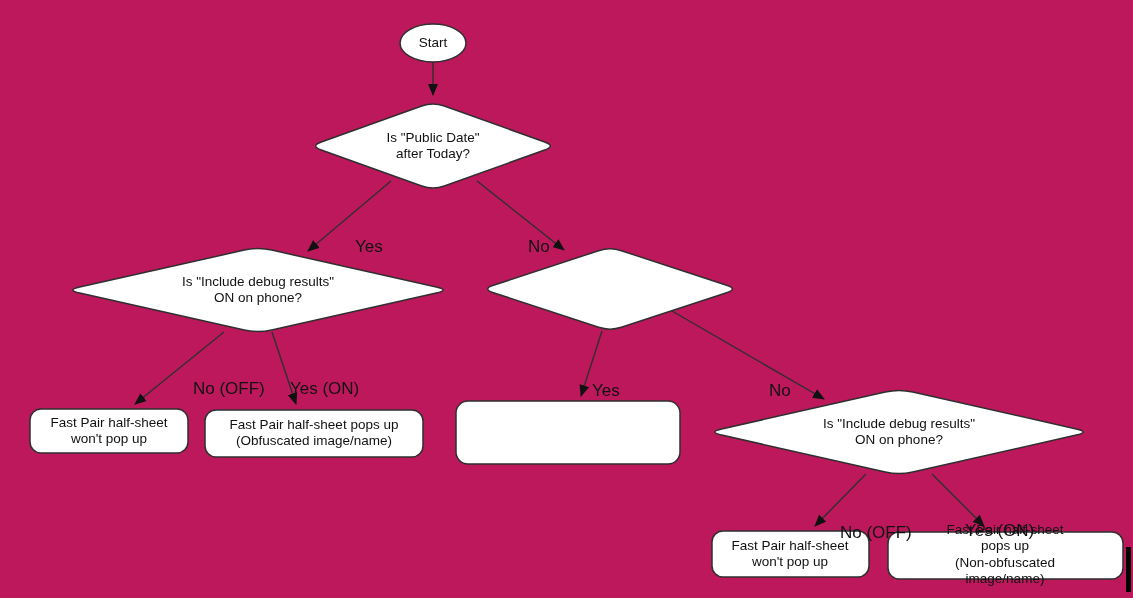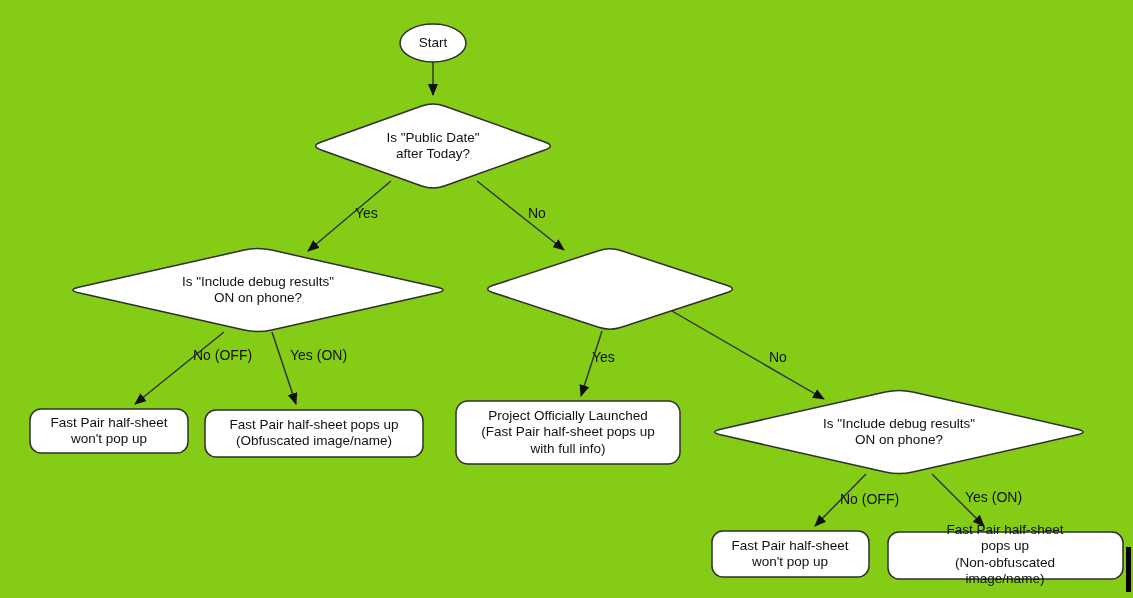--- a/index.html
+++ b/index.html
@@ -1,40 +1,41 @@
 <!DOCTYPE html>
 <html><head>
 <meta charset="utf-8">
 <style>
   html, body { margin: 0; padding: 0; background: #ffffff; }
   .stage {
     position: relative;
     width: 1133px;
     height: 598px;
-    background: #84cc16;
+    background: #be185d;
     font-family: "Liberation Sans", sans-serif;
     overflow: hidden;
   }
   .stage svg { position: absolute; left: 0; top: 0; }
   .node-label {
     position: absolute;
     transform: translate(-50%, -50%);
     text-align: center;
     white-space: pre-line;
     font-size: 13.5px;
     line-height: 1.22;
     color: #111111;
     pointer-events: none;
   }
   .edge-label {
     position: absolute;
-    font-size: 14px;
+    font-size: 17px;
     color: #111111;
     white-space: nowrap;
     pointer-events: none;
+    margin-top: 32px;
   }
   .cursor-bar {
     position: absolute;
     left: 1126px;
     top: 547px;
     width: 5px;
     height: 45px;
     background: #000000;
   }
 </style>
@@ -85,23 +86,20 @@
   <div class="node-label" style="left:433px; top:146px;">Is "Public Date"
 after Today?</div>
   <div class="node-label" style="left:258px; top:290px;">Is "Include debug results"
 ON on phone?</div>
   <div class="node-label" style="left:899px; top:432px;">Is "Include debug results"
 ON on phone?</div>
   <div class="node-label" style="left:109px; top:431px;">Fast Pair half-sheet
 won't pop up</div>
   <div class="node-label" style="left:314px; top:433px;">Fast Pair half-sheet pops up
 (Obfuscated image/name)</div>
-  <div class="node-label" style="left:568px; top:433px;">Project Officially Launched
-(Fast Pair half-sheet pops up
-with full info)</div>
   <div class="node-label" style="left:790px; top:554px;">Fast Pair half-sheet
 won't pop up</div>
   <div class="node-label" style="left:1005px; top:555px;">Fast Pair half-sheet pops up
 (Non-obfuscated image/name)</div>
 
   <div class="edge-label" style="left:355px; top:205px;">Yes</div>
   <div class="edge-label" style="left:528px; top:205px;">No</div>
   <div class="edge-label" style="left:193px; top:347px;">No (OFF)</div>
   <div class="edge-label" style="left:290px; top:347px;">Yes (ON)</div>
   <div class="edge-label" style="left:592px; top:349px;">Yes</div>

